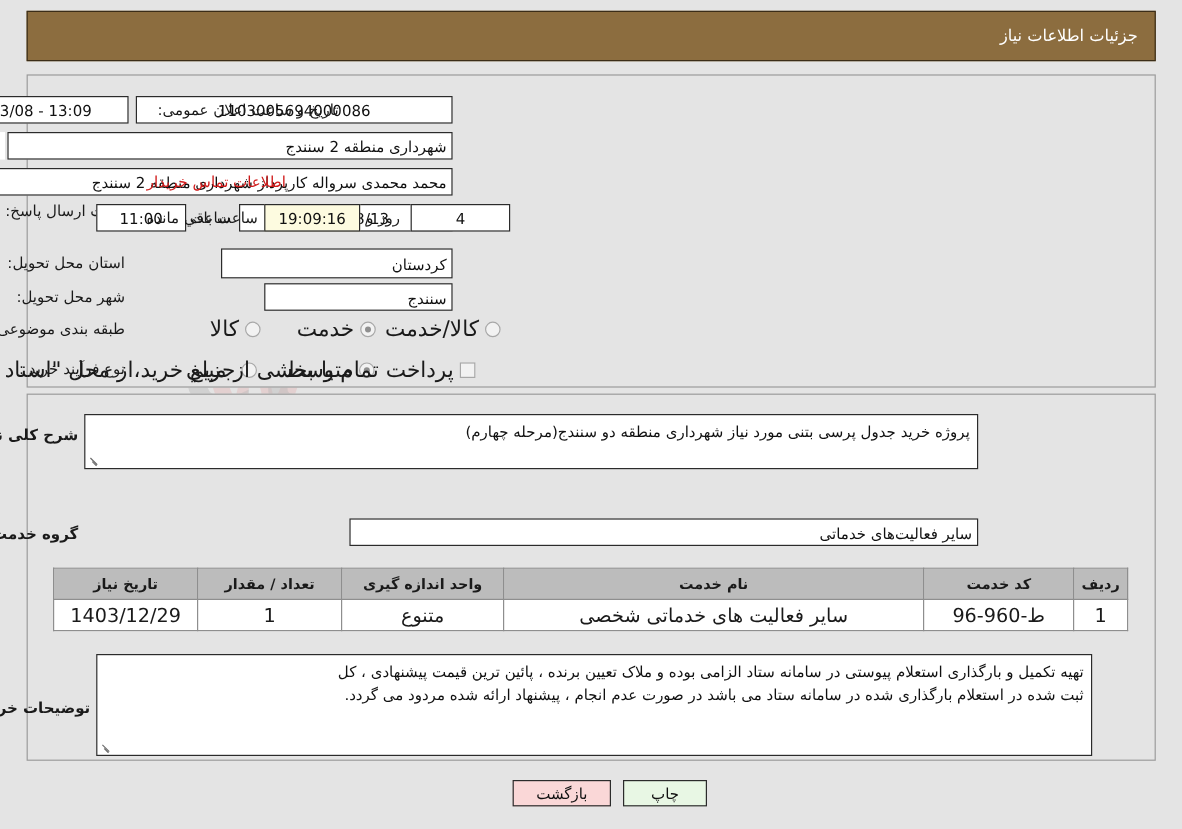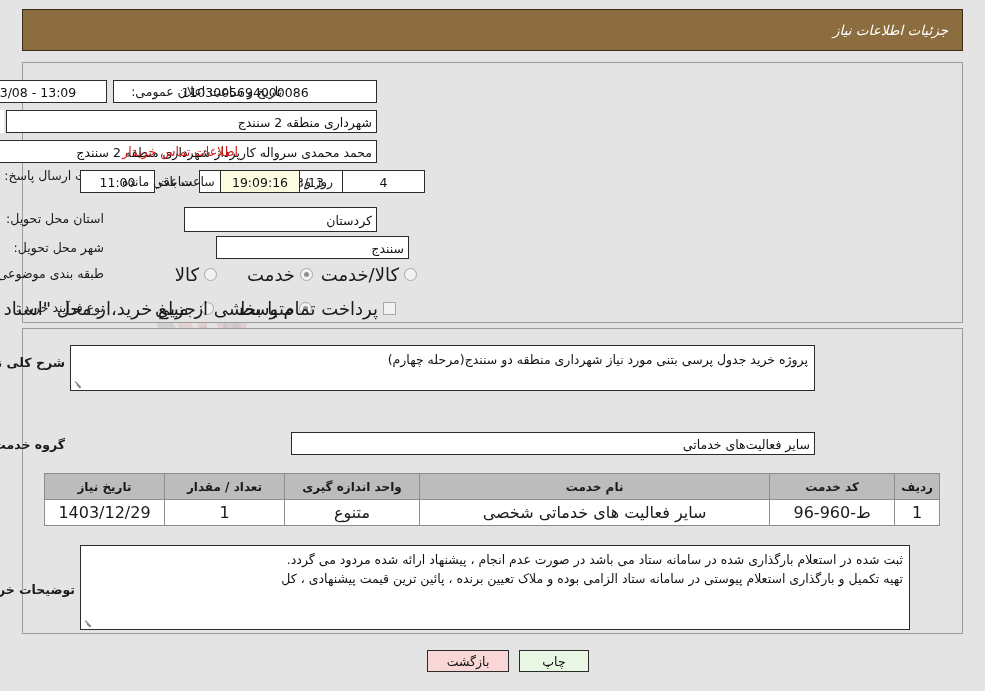--- a/index.html
+++ b/index.html
@@ -33,21 +33,20 @@
     position: absolute;
     left: 22px; top: 9px;
     width: 941px; height: 42px;
     background: #8c6d3f;
     border: 1px solid #3b2d18;
     display: flex;
     align-items: center;
     justify-content: flex-start;
     padding: 0 14px;
     z-index: 3;
-    font-style: italic;
   }
   .title-bar .t {
     color: #ffffff;
     font-size: 13.5px;
     letter-spacing: 0px;
   }
 
   
   .panel {
     position: absolute;
@@ -262,21 +261,21 @@
 
   <div class="fld center" style="left:342px; top:170px; width:83px; height:23px;">4</div>
   <div class="lbl" style="left:305px; top:174px;">روز و</div>
   <div class="fld cream center" style="left:220px; top:170px; width:80px; height:23px;">19:09:16</div>
   <div class="lbl" style="left:122px; top:174px;">ساعت باقي مانده</div>
 
   <div class="lbl" style="right:881px; top:211px;">استان محل تحویل:</div>
   <div class="fld right" style="right:608px; top:207px; width:193px; height:25px;">کردستان</div>
 
   <div class="lbl" style="right:881px; top:240px;">شهر محل تحویل:</div>
-  <div class="fld right" style="right:576px; top:236px; width:193px; height:23px;">سنندج</div>
+  <div class="fld right" style="right:608px; top:236px; width:157px; height:23px;">سنندج</div>
 
   <div class="lbl" style="right:881px; top:266px;">طبقه بندی موضوعی:</div>
 
   <div class="radio-wrap" style="right:768px; top:264px;">
     <span class="radio"></span>
     <span>کالا</span>
   </div>
 
   <div class="radio-wrap" style="right:672px; top:264px;">
     <span class="radio on"></span>
@@ -335,21 +334,21 @@
         <td>سایر فعالیت های خدماتی شخصی</td>
         <td>متنوع</td>
         <td>1</td>
         <td>1403/12/29</td>
       </tr>
     </tbody>
   </table>
 
   <div class="lbl bold" style="right:910px; top:582px;">توضیحات خریدار:</div>
   <div class="tarea" style="right:75px; top:545px; width:830px; height:85px;">
+    <div>تهیه  تکمیل و بارگذاری استعلام پیوستی در سامانه ستاد الزامی بوده و ملاک تعیین برنده ، پائین ترین قیمت پیشنهادی ، کل</div>
     <div>ثبت شده در استعلام بارگذاری شده در سامانه ستاد می باشد در صورت عدم انجام ، پیشنهاد ارائه شده مردود می گردد.</div>
-    <div>تهیه  تکمیل و بارگذاری استعلام پیوستی در سامانه ستاد الزامی بوده و ملاک تعیین برنده ، پائین ترین قیمت پیشنهادی ، کل</div>
     <span class="grip"></span>
   </div>
 
   <div class="btn" id="btn-back">بازگشت</div>
   <div class="btn" id="btn-print">چاپ</div>
 
 </div>
 
 </body></html>

